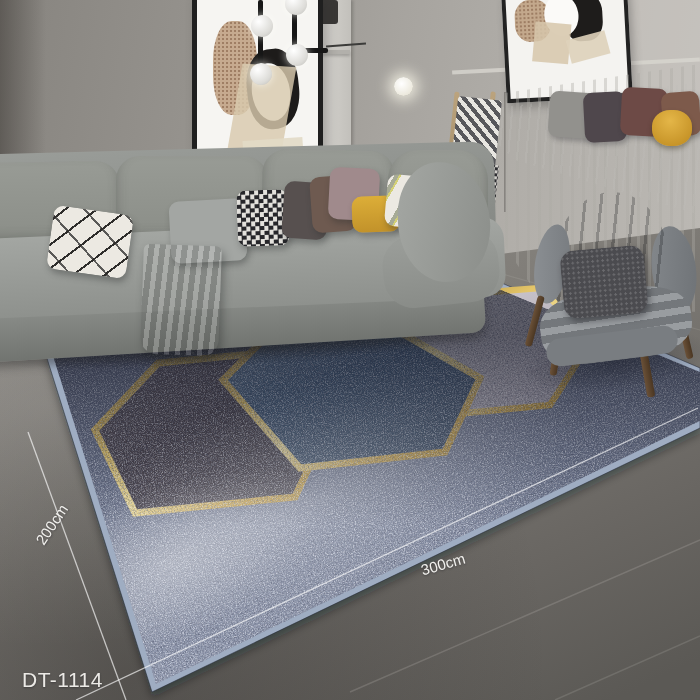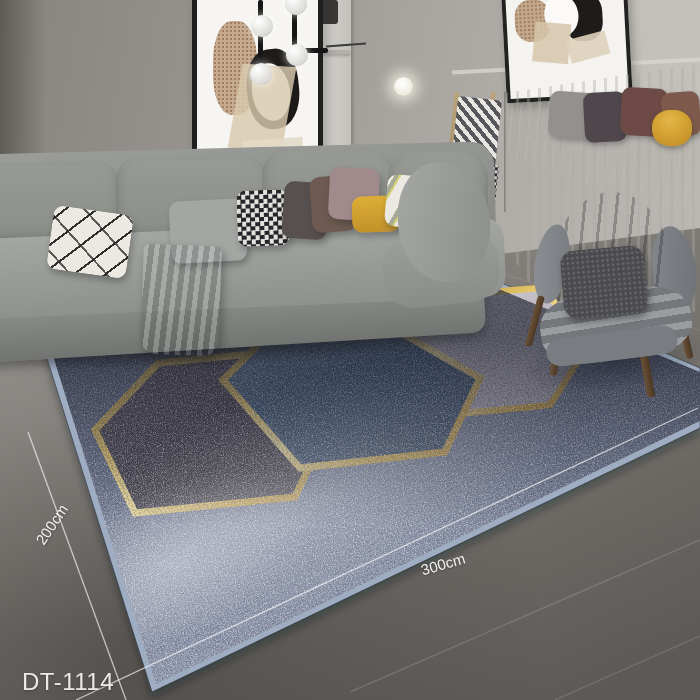--- a/index.html
+++ b/index.html
@@ -152,21 +152,21 @@
   .leg{background:linear-gradient(90deg,#6b5138,#4a3622);border-radius:3px;transform-origin:top center;}
   .leg1{left:538px;top:296px;width:7px;height:52px;transform:rotate(15deg);}
   .leg2{left:557px;top:328px;width:7px;height:48px;transform:rotate(9deg);}
   .leg3{left:637px;top:338px;width:8px;height:60px;transform:rotate(-10deg);}
   .leg4{left:675px;top:308px;width:7px;height:52px;transform:rotate(-13deg);}
 
   
   .lbl{color:#f2f1ee;text-shadow:0 1px 2px rgba(30,30,35,.45);}
   .lbl-depth{left:25px;top:508px;width:64px;font-size:15px;transform:rotate(-56deg);}
   .lbl-width{left:420px;top:552px;width:70px;font-size:15px;transform:rotate(-16deg);}
-  .lbl-code{left:22px;top:668px;font-size:24px;letter-spacing:.5px;color:#eceae6;}
+  .lbl-code{left:22px;top:668px;font-size:21px;letter-spacing:.5px;color:#eceae6;}
 
   svg.layer{position:absolute;left:0;top:0;}
 </style>
 </head>
 <body>
 
 <div id="stage">
 
   <div class="abs wall"></div>
   <div class="abs wall-left-shade"></div>

